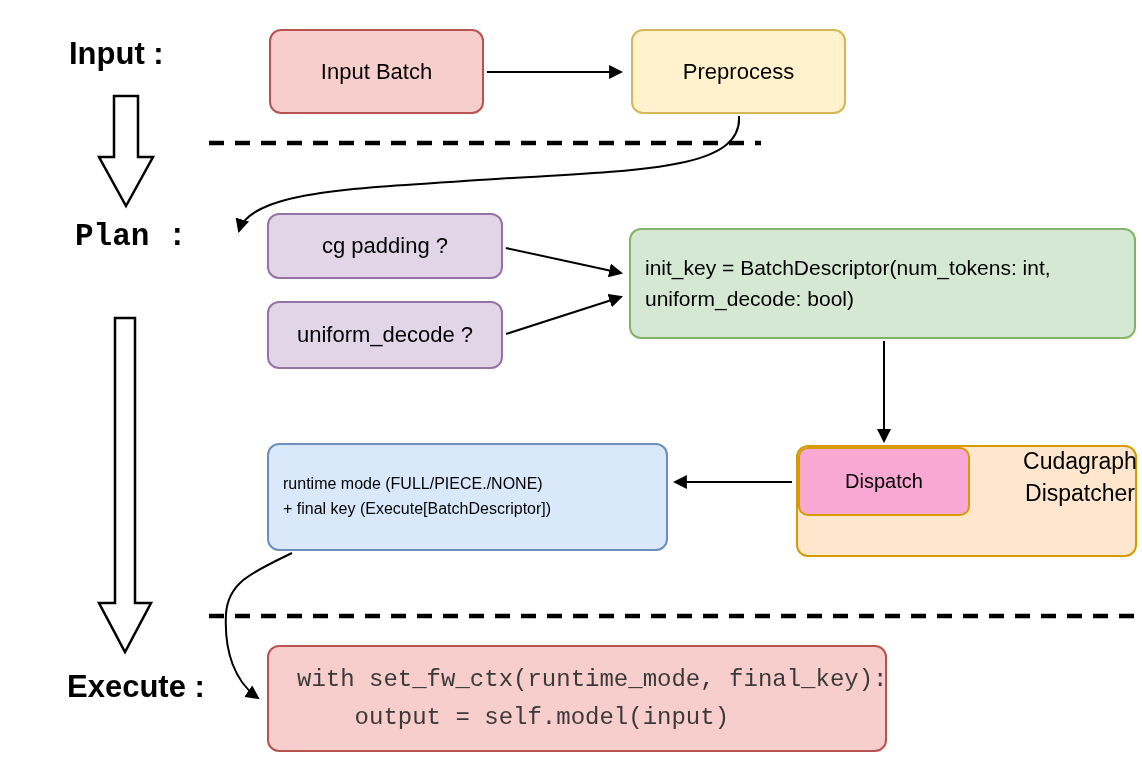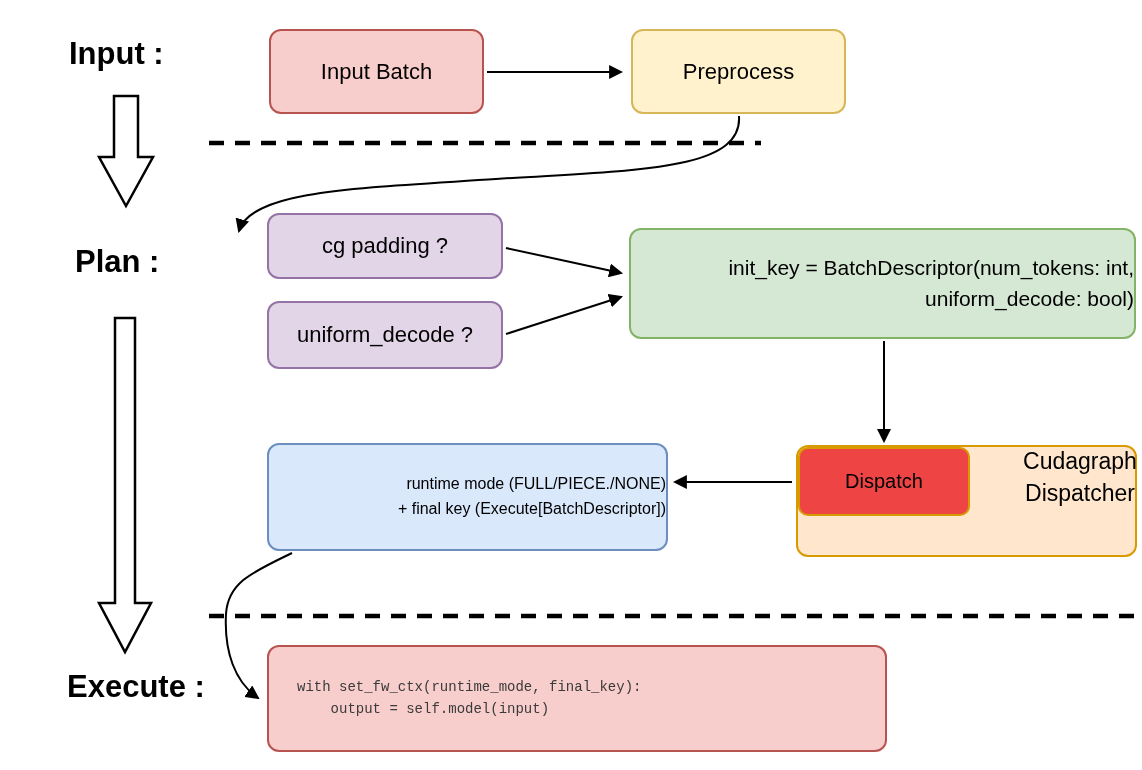--- a/index.html
+++ b/index.html
@@ -21,32 +21,32 @@
   }
   .stage-label {
     position: absolute;
     font-weight: 700;
     font-size: 31px;
     color: #000000;
     z-index: 2;
     white-space: nowrap;
   }
   .stage-label.input   { left: 28px;  top: 36px; }
-  .stage-label.plan    { left: 34px;  top: 244px; }
+  .stage-label.plan    { left: 34px;  top: 219px; font-family: Liberation Mono, monospace; }
   .stage-label.execute { left: 26px;  top: 669px; }
 
   .node {
     position: absolute;
     box-sizing: border-box;
     border: 2px solid #000;
     border-radius: 12px;
     display: flex;
     align-items: center;
     justify-content: center;
-    text-align: right;
+    text-align: left;
     color: #000000;
     z-index: 2;
   }
   .node .lines { width: 100%; }
   .node .line { display: block; padding-left: 14px; }
 
   .node.input-batch   { left: 228px; top: 29px;  width: 215px; height: 85px;
                         background: #f8cecc; border-color: #b85450; font-size: 22px; }
   .node.preprocess    { left: 590px; top: 29px;  width: 215px; height: 85px;
                         background: #fff2cc; border-color: #d6b656; font-size: 22px; border-radius: 12px; }
@@ -57,28 +57,28 @@
   .node.init-key      { left: 588px; top: 228px; width: 507px; height: 111px;
                         background: #d5e8d4; border-color: #82b366; font-size: 21px; line-height: 1.45; }
   .node.cuda-outer    { left: 755px; top: 445px; width: 341px; height: 112px;
                         background: #ffe6cc; border-color: #d79b00; z-index: 2; }
   .cuda-label {
     position: absolute; left: 956px; top: 445px; width: 166px; height: 112px;
     display: flex; justify-content: center;
     font-size: 23px; line-height: 1.4; text-align: center; z-index: 3;
   }
   .node.dispatch      { left: 757px; top: 447px; width: 172px; height: 69px;
-                        background: #ef4444; border-color: #d79b00; font-size: 20px;
+                        background: #f9a8d4; border-color: #d79b00; font-size: 20px;
                         border-radius: 10px; z-index: 3; }
   .node.runtime       { left: 226px; top: 443px; width: 401px; height: 108px;
                         background: #dae8fc; border-color: #6c8ebf; font-size: 16px; line-height: 1.55; }
   .node.execute-code  { left: 226px; top: 645px; width: 620px; height: 107px;
                         background: #f8cecc; border-color: #b85450;
                         font-family: "Liberation Mono", "DejaVu Sans Mono", monospace;
-                        font-size: 14px; color: #3a3a3a;
+                        font-size: 24px; color: #3a3a3a;
                         justify-content: flex-start; text-align: left;
                         padding-left: 14px; line-height: 1.55; }
   .node.execute-code .line { white-space: pre; }
 </style>
 </head>
 <body>
 
 <div class="canvas">
 
   <div class="stage-label input">Input :</div>

